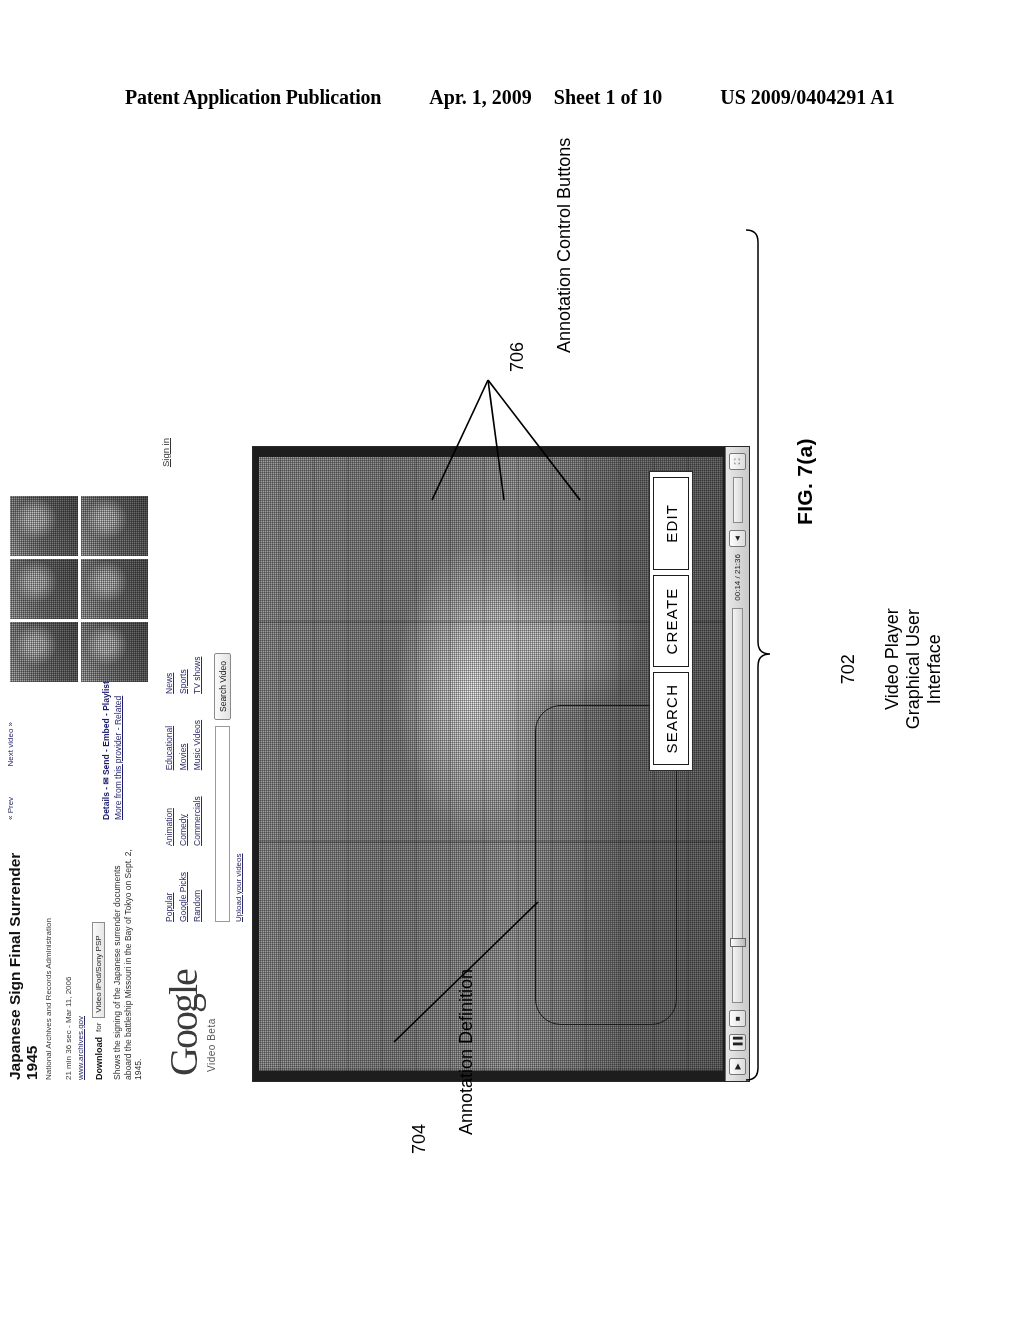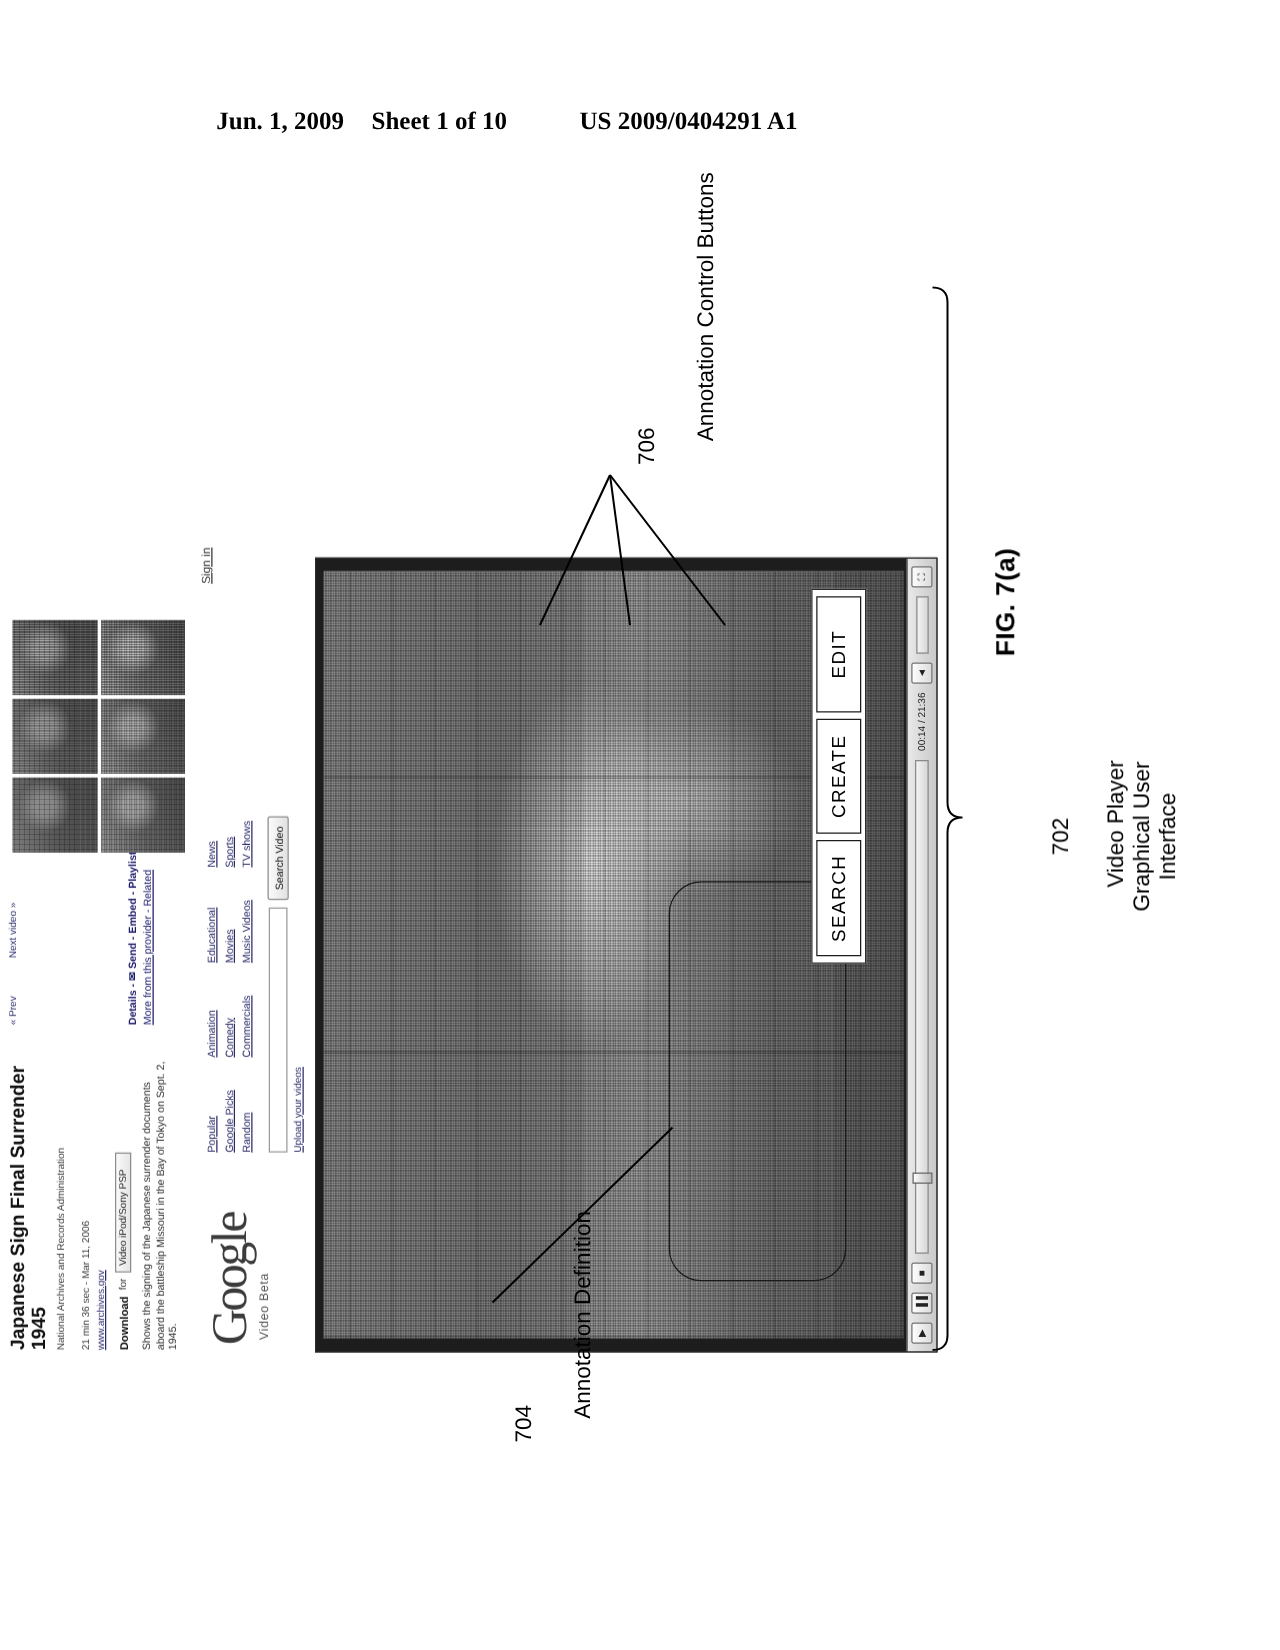--- a/index.html
+++ b/index.html
@@ -506,21 +506,22 @@
     font-size: 21px;
     letter-spacing: 0.3px;
     color: #000;
     white-space: nowrap;
   }
 </style>
 </head>
 <body>
 
 <div id="patent-header">
-  <span class="hdr-date">Jun. 1, 2009</span>
+  <span class="hdr-pub">Patent Application Publication</span>
+  <span class="hdr-date">Apr. 1, 2009</span>
   <span class="hdr-sheet">Sheet 1 of 10</span>
   <span class="hdr-num">US 2009/0404291 A1</span>
 </div>
 
 <div id="figure-rot">
 
   <div id="page-capture">
 
     <div id="detail-panel">
 

